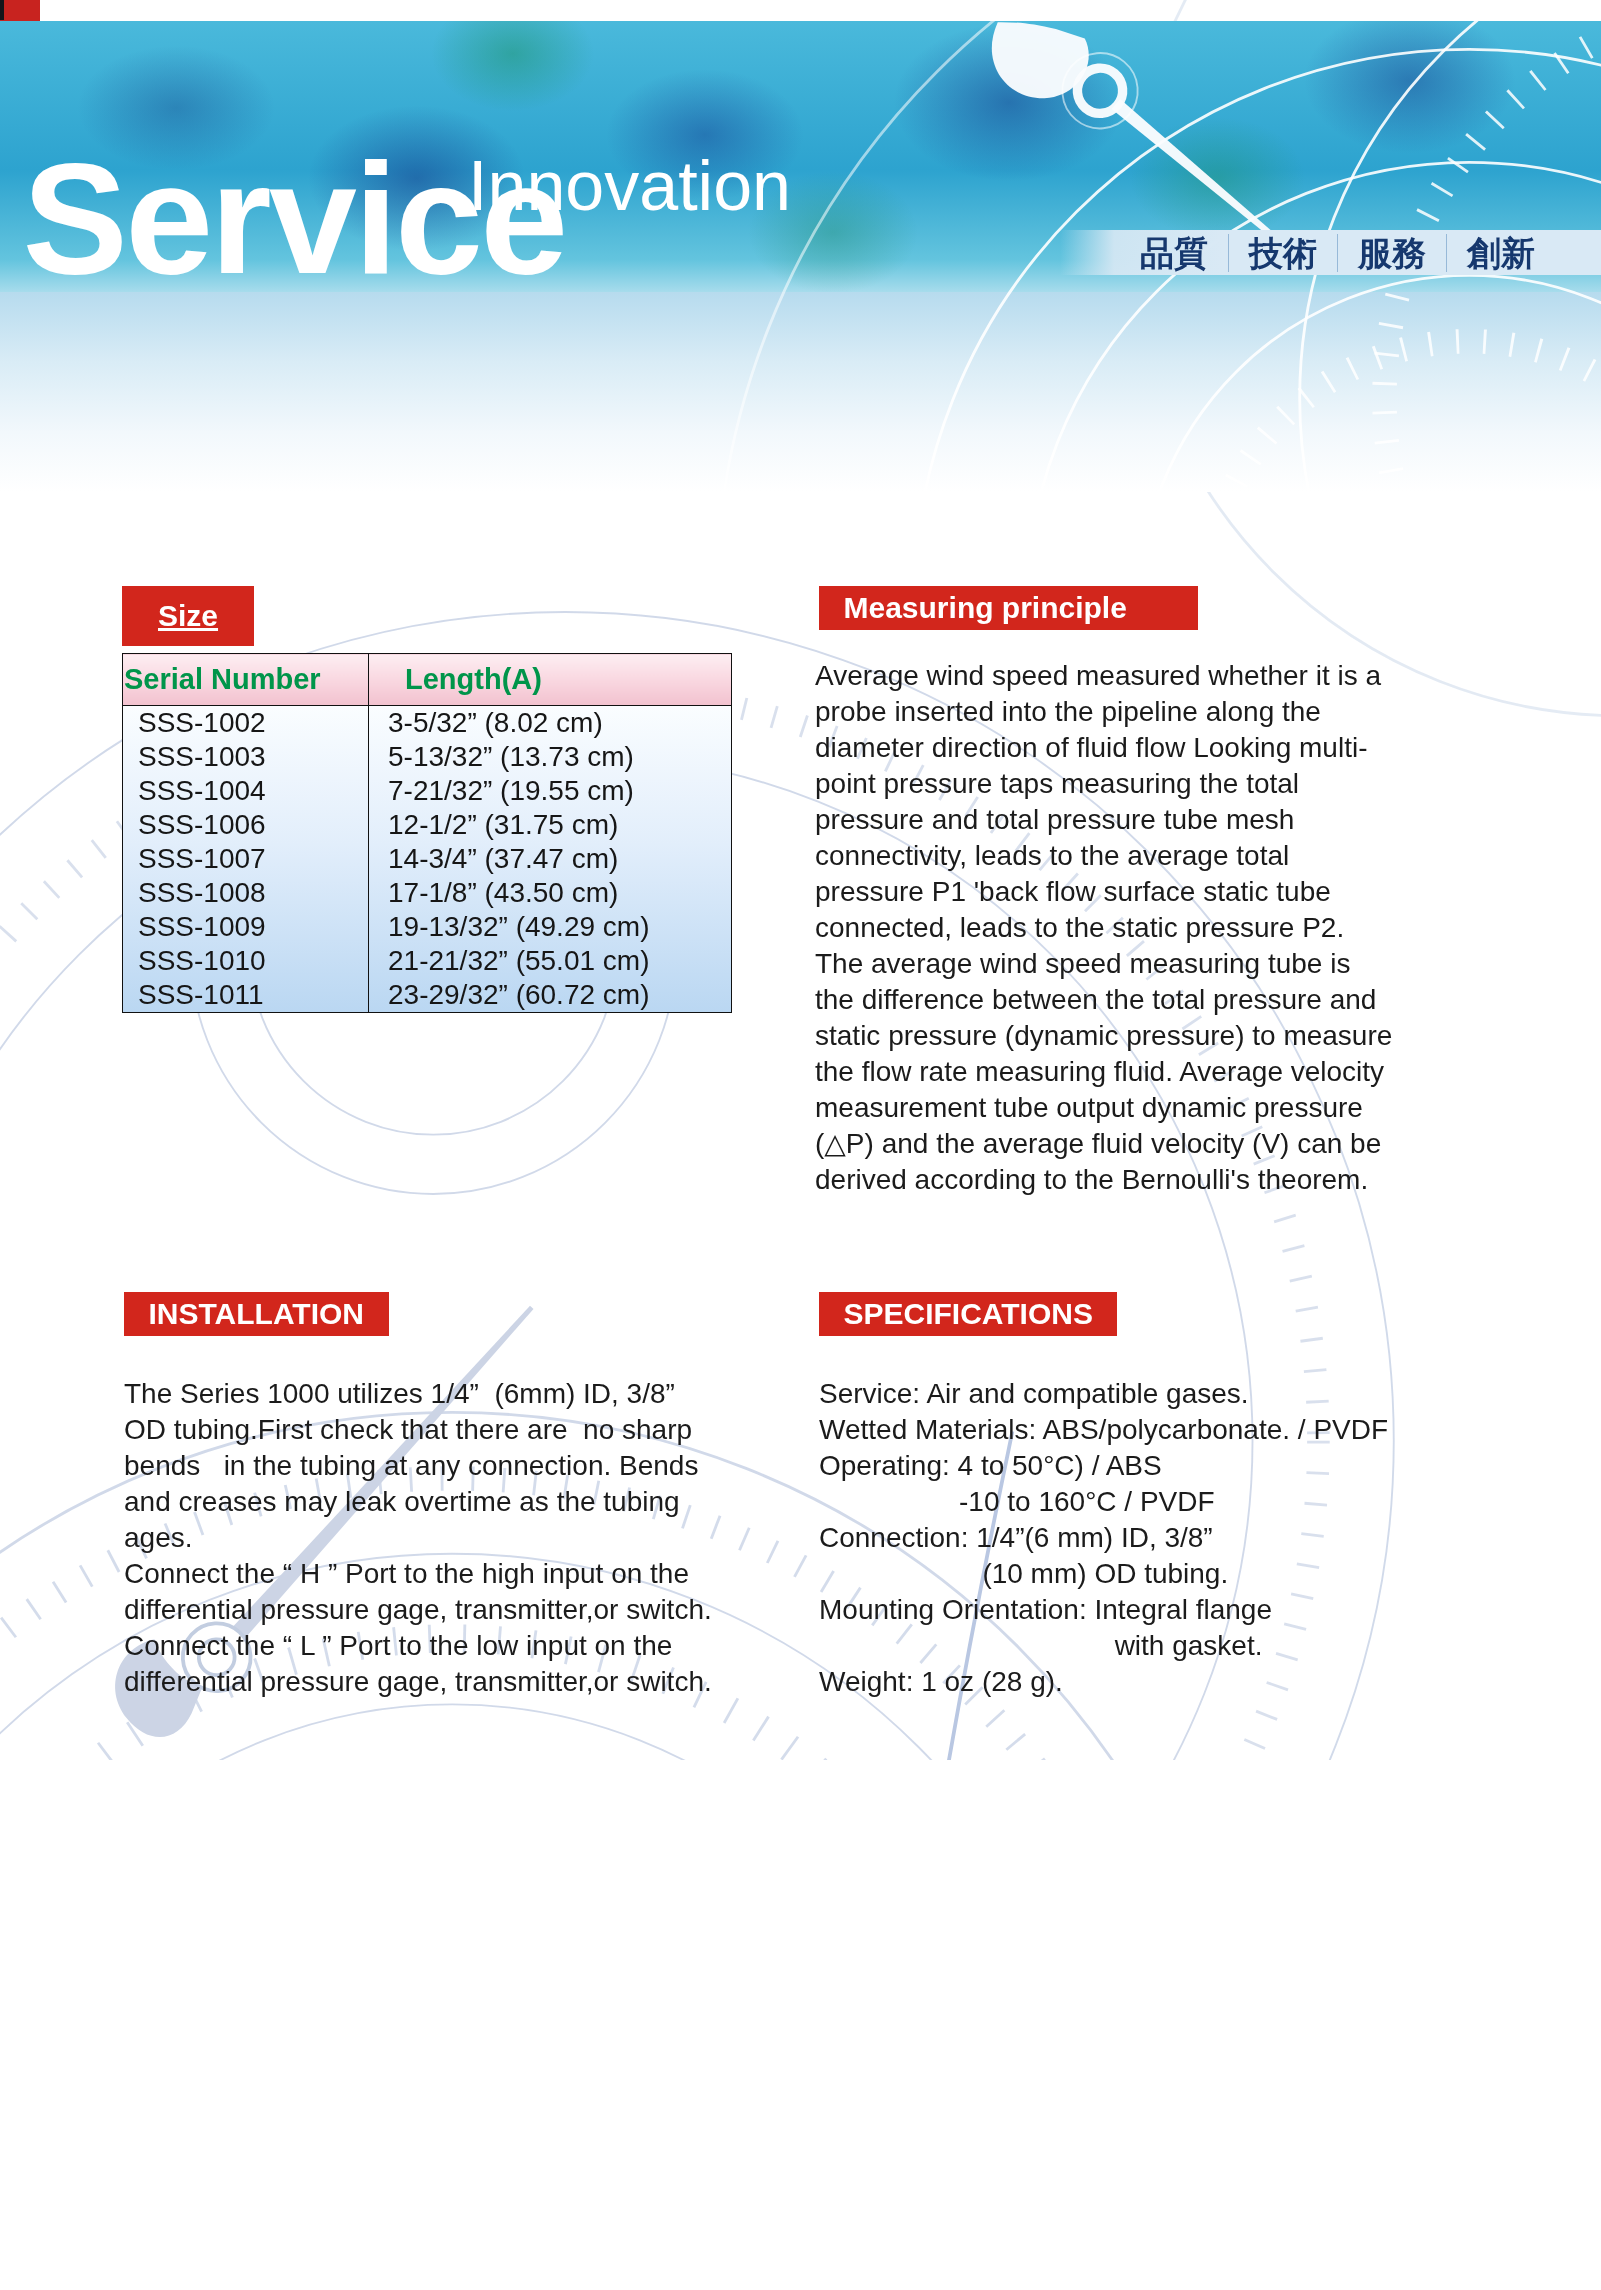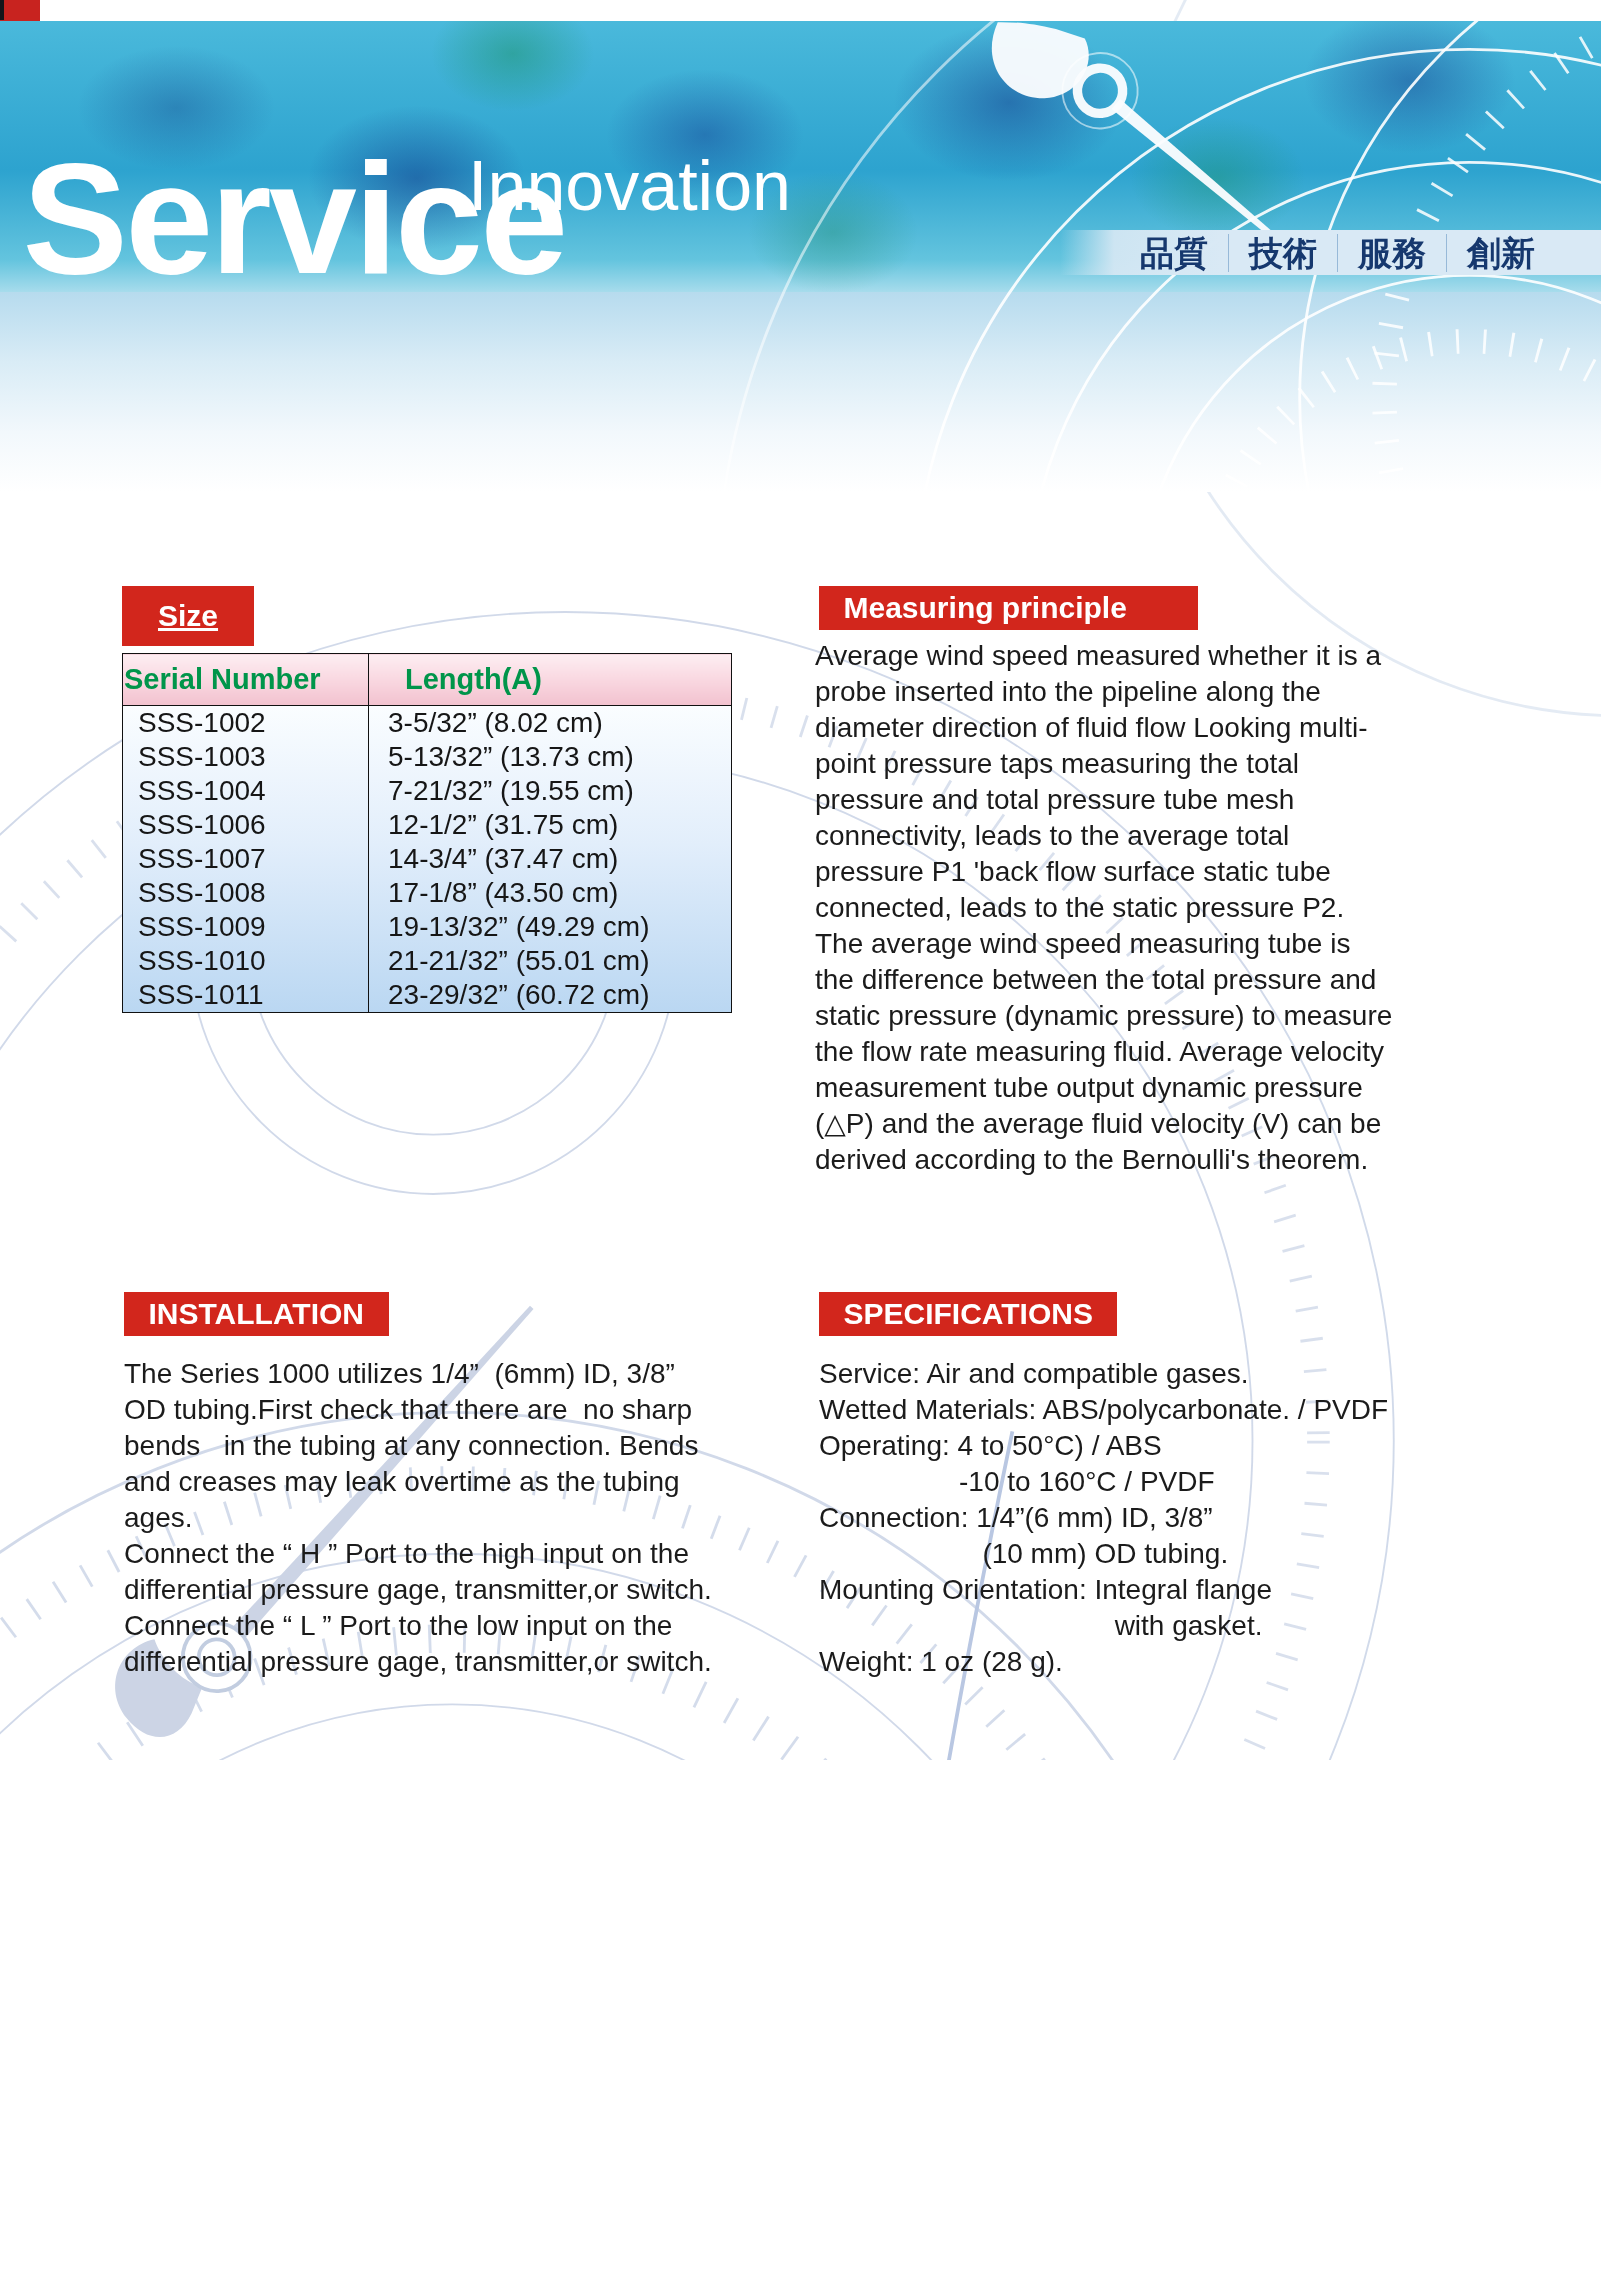--- a/index.html
+++ b/index.html
@@ -40,21 +40,21 @@
               border:1.9px solid #111;}
   .size-table th{background:linear-gradient(180deg,#fdeef2 0%,#f8d3dd 60%,#f2c2cf 100%);
       color:#00954a;font-weight:bold;font-size:29px;height:49px;border-bottom:1.9px solid #111;text-align:left;}
   .size-table th:first-child{width:243px;border-right:1.9px solid #111;}
   .size-table th:last-child{padding-left:36px;}
   .size-table tbody{background:linear-gradient(180deg,#fafdff 0%,#e2eefb 45%,#bad7f2 100%);}
   .size-table tbody td{font-size:28px;height:34px;padding:0;color:#161616;}
   .size-table tbody td:first-child{border-right:1.9px solid #111;padding-left:15px;}
   .size-table tbody td:last-child{padding-left:19px;}
   
-  .para{position:absolute;z-index:2;font-size:28px;line-height:36px;color:#1b1b1b;white-space:pre-wrap;}
+  .para{position:absolute;z-index:2;font-size:28px;line-height:36px;color:#1b1b1b;white-space:pre-wrap;margin-top:20px;}
   
   .pn-line{position:absolute;height:1.9px;background:#c6c6c6;z-index:2;}
   .pn-outer{position:absolute;left:752px;top:2144px;width:52px;height:52px;border:1.9px dashed #9a9a9a;
             border-radius:50%;z-index:2;display:flex;align-items:center;justify-content:center;}
   .pn-inner{width:38px;height:38px;border:1.9px solid #8a8a8a;border-radius:50%;
             display:flex;align-items:center;justify-content:center;text-align:right;}
   .pn-num{font-family:"Liberation Serif",serif;font-weight:bold;font-size:24.5px;color:#4a4a4a;}
   
   .watermark{position:absolute;left:0;top:0;width:1602px;height:2291px;z-index:0;}
 </style>

